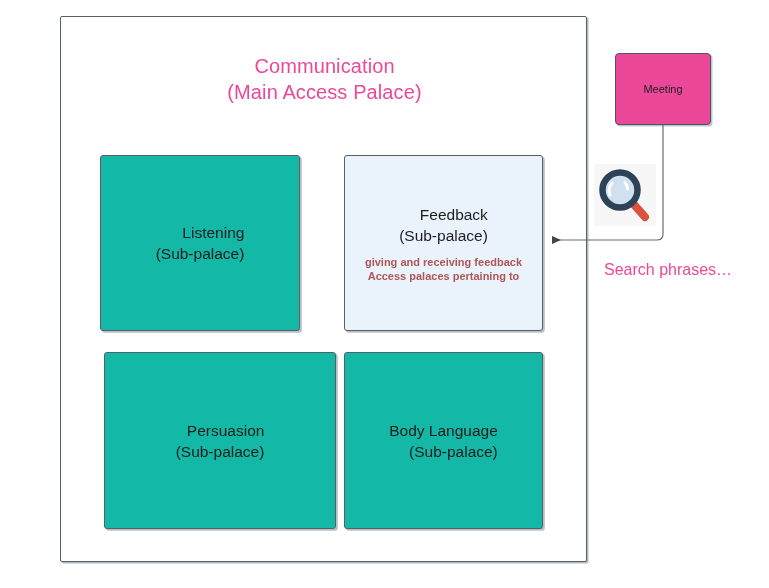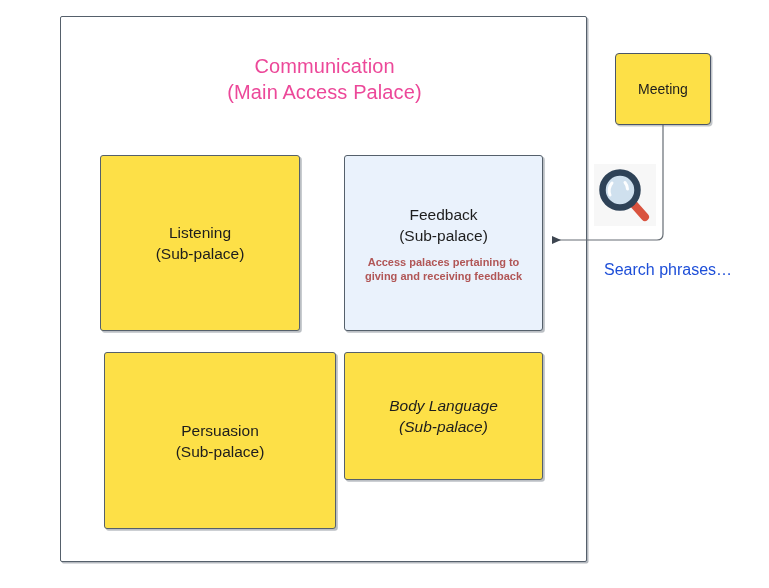--- a/index.html
+++ b/index.html
@@ -42,71 +42,71 @@
     font-size: 20px;
     line-height: 26px;
     color: #ec4899;
     letter-spacing: 0.1px;
   }
   .palace-title .ln { display: block; }
 
   
   .sub-palace {
     position: absolute;
-    background: #fde047;
+    background: #14b8a6;
     border: 1.4px solid #55606b;
     border-radius: 3px;
     box-sizing: border-box;
     box-shadow: 1.8px 1.8px 0 rgba(120,128,138,0.5);
     display: flex;
     flex-direction: column;
     align-items: center;
     justify-content: center;
   }
   .sub-palace .sp-title {
     font-size: 15.5px;
     line-height: 21px;
     color: #1d1d1d;
     text-align: center;
   }
-  .sub-palace .sp-title .ln { display: block; }
+  .sub-palace .sp-title .ln { display: block; text-align: right; }
 
   .sp-listening   { left: 100px; top: 155px; width: 200px; height: 176px; }
   .sp-feedback    { left: 344px; top: 155px; width: 199px; height: 176px;
                     background: #eaf2fc; }
   .sp-persuasion  { left: 104px; top: 352px; width: 232px; height: 177px; }
-  .sp-body        { left: 344px; top: 352px; width: 199px; height: 128px; font-style: italic; }
+  .sp-body        { left: 344px; top: 352px; width: 199px; height: 177px; }
 
   .sp-annotation {
     margin-top: 9px;
     font-size: 11px;
     line-height: 14px;
     font-weight: bold;
     color: #b15656;
     text-align: center;
     width: 180px;
   }
   .sp-annotation .ln { display: block; }
 
   
   .meeting-node {
     position: absolute;
     left: 615px;
     top: 53px;
     width: 96px;
     height: 72px;
-    background: #fde047;
+    background: #ec4899;
     border: 1.4px solid #4a5568;
     border-radius: 4px;
     box-sizing: border-box;
     box-shadow: 1.5px 1.5px 0 rgba(120,128,138,0.45);
     display: flex;
     align-items: center;
     justify-content: center;
-    font-size: 14px;
+    font-size: 11px;
     color: #1d1d1d;
   }
 
   
   .connector {
     position: absolute;
     left: 0;
     top: 0;
     width: 769px;
     height: 588px;
@@ -123,21 +123,21 @@
     background: #f7f7f7;
   }
   .magnifier-tile svg { display: block; }
 
   
   .search-label {
     position: absolute;
     left: 604px;
     top: 261px;
     font-size: 16px;
-    color: #1d4ed8;
+    color: #ec4899;
     white-space: nowrap;
   }
 </style>
 </head>
 <body>
 
 <div id="canvas">
 
   <div class="main-palace">
 
@@ -154,22 +154,22 @@
       <span class="ln">(Sub-palace)</span>
     </div>
   </div>
 
   <div class="sub-palace sp-feedback">
     <div class="sp-title">
       <span class="ln">Feedback</span>
       <span class="ln">(Sub-palace)</span>
     </div>
     <div class="sp-annotation">
+      <span class="ln">giving and receiving feedback</span>
       <span class="ln">Access palaces pertaining to</span>
-      <span class="ln">giving and receiving feedback</span>
     </div>
   </div>
 
   <div class="sub-palace sp-persuasion">
     <div class="sp-title">
       <span class="ln">Persuasion</span>
       <span class="ln">(Sub-palace)</span>
     </div>
   </div>
 

